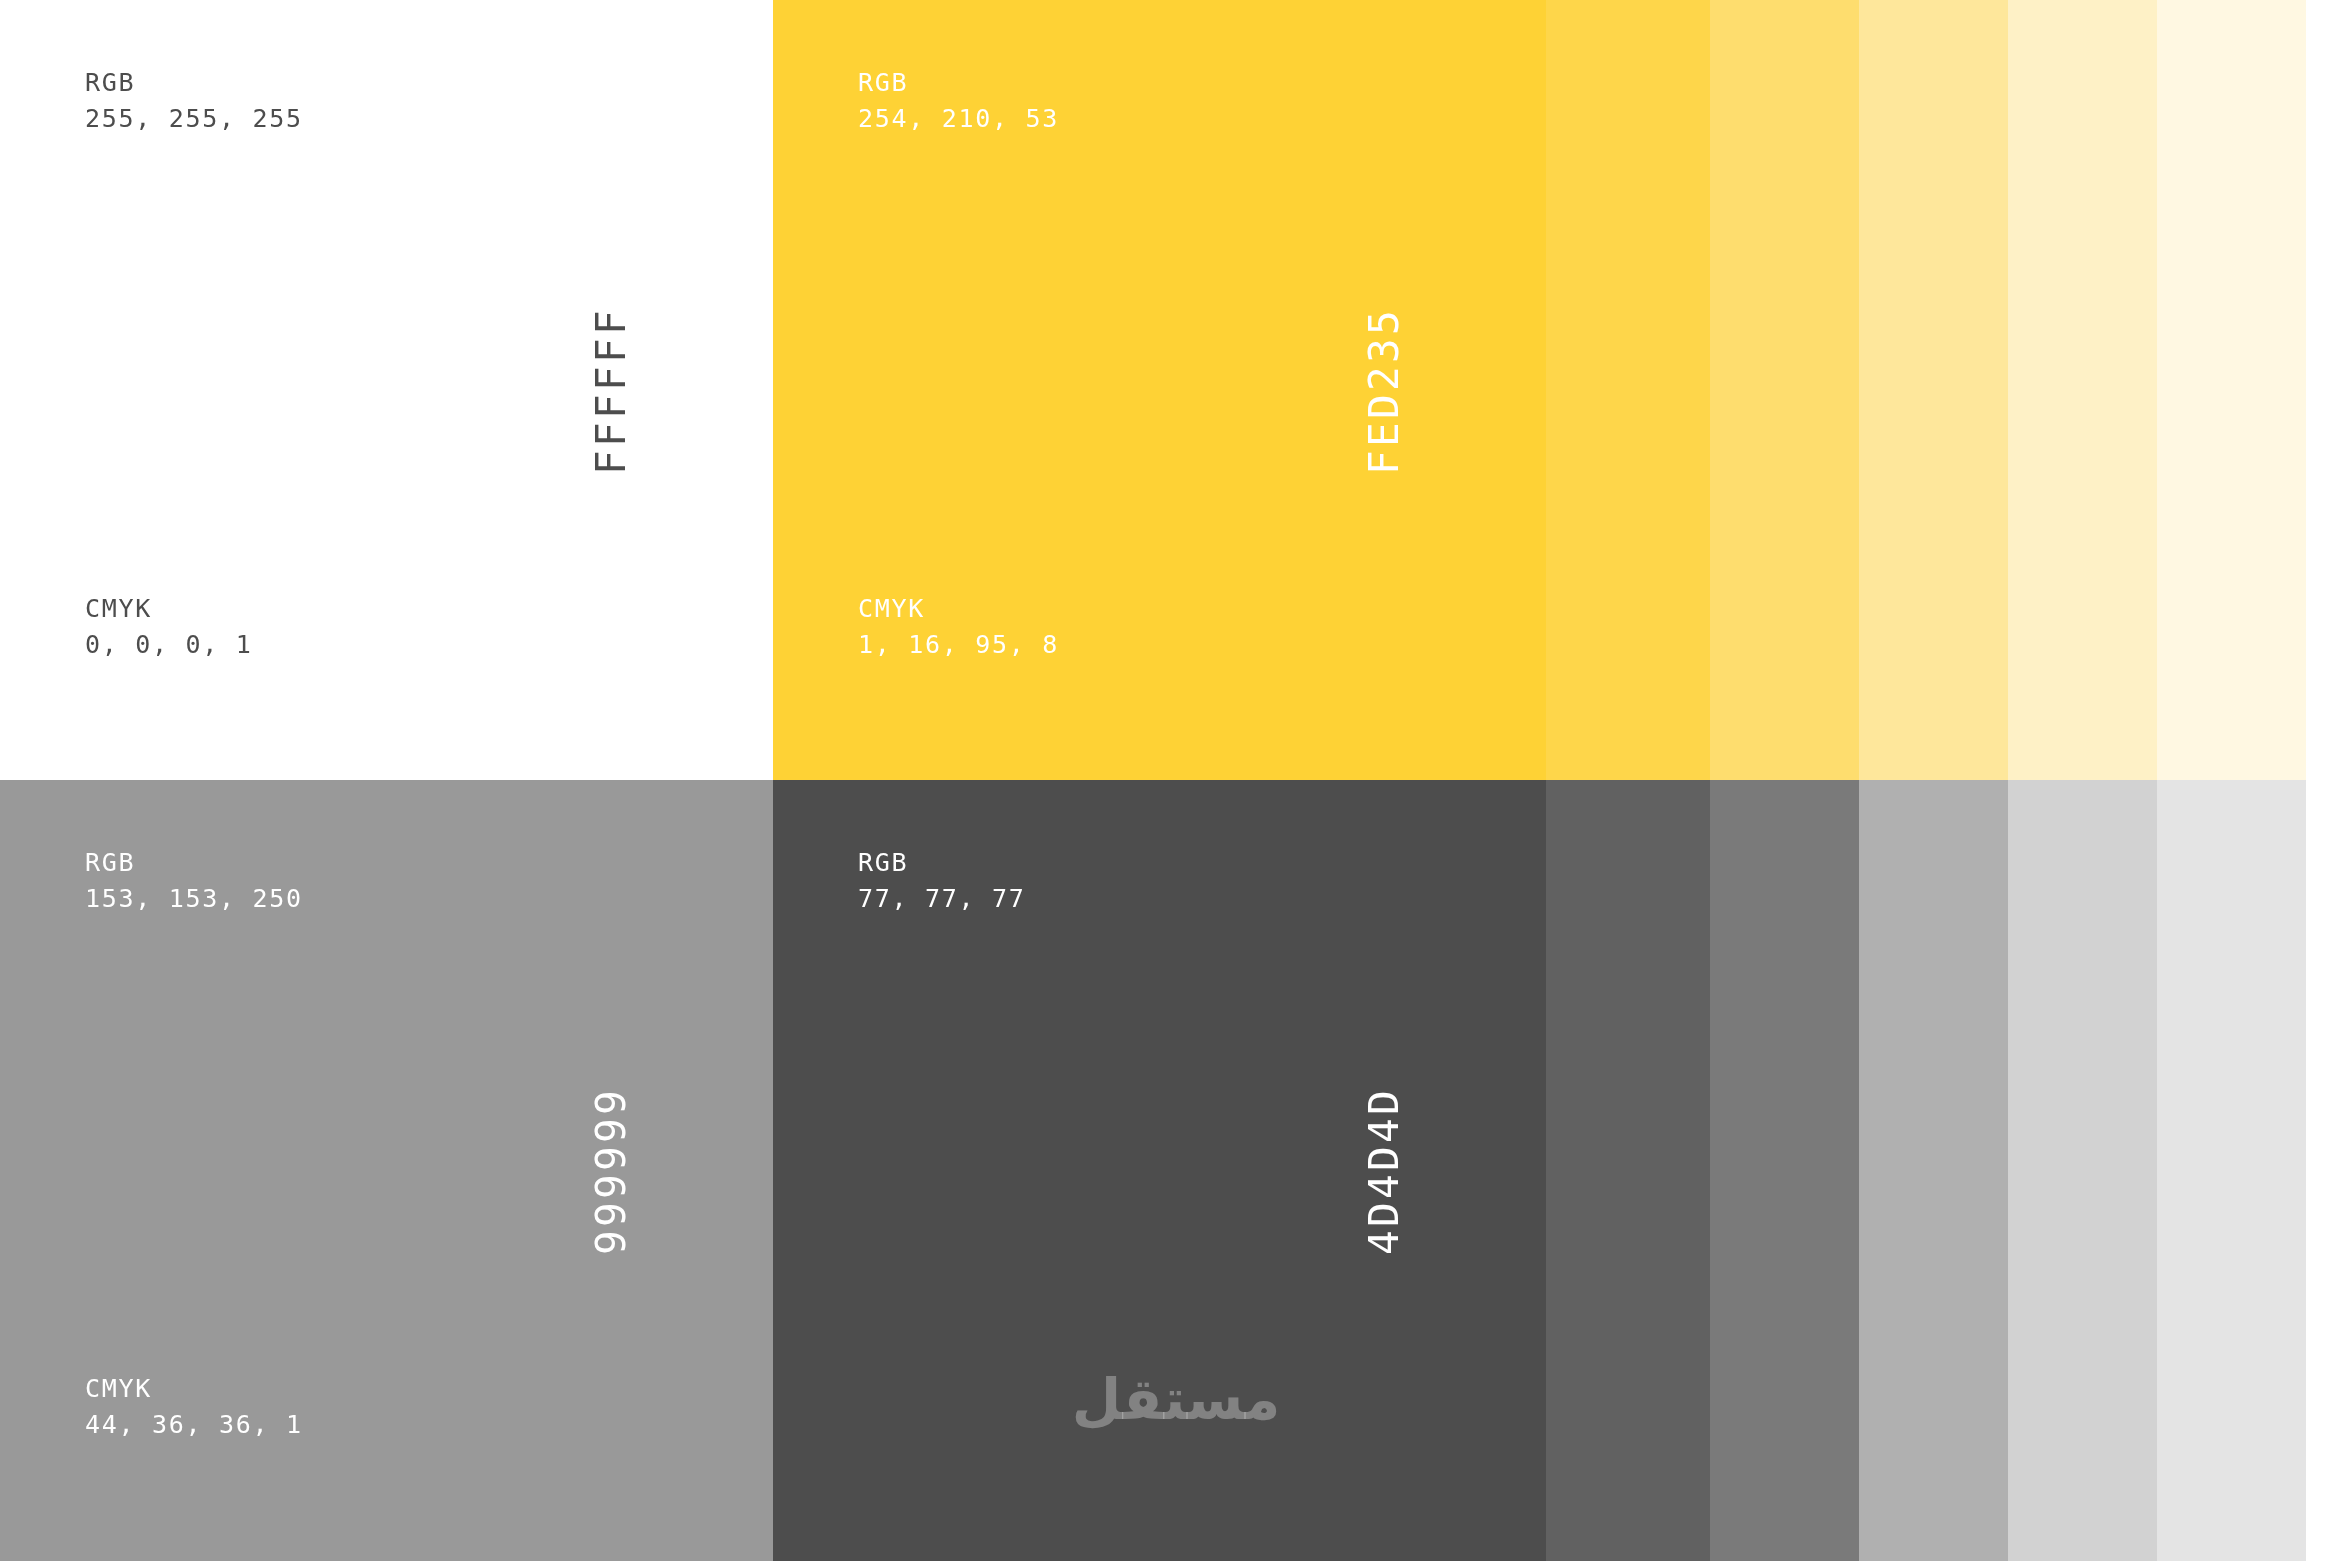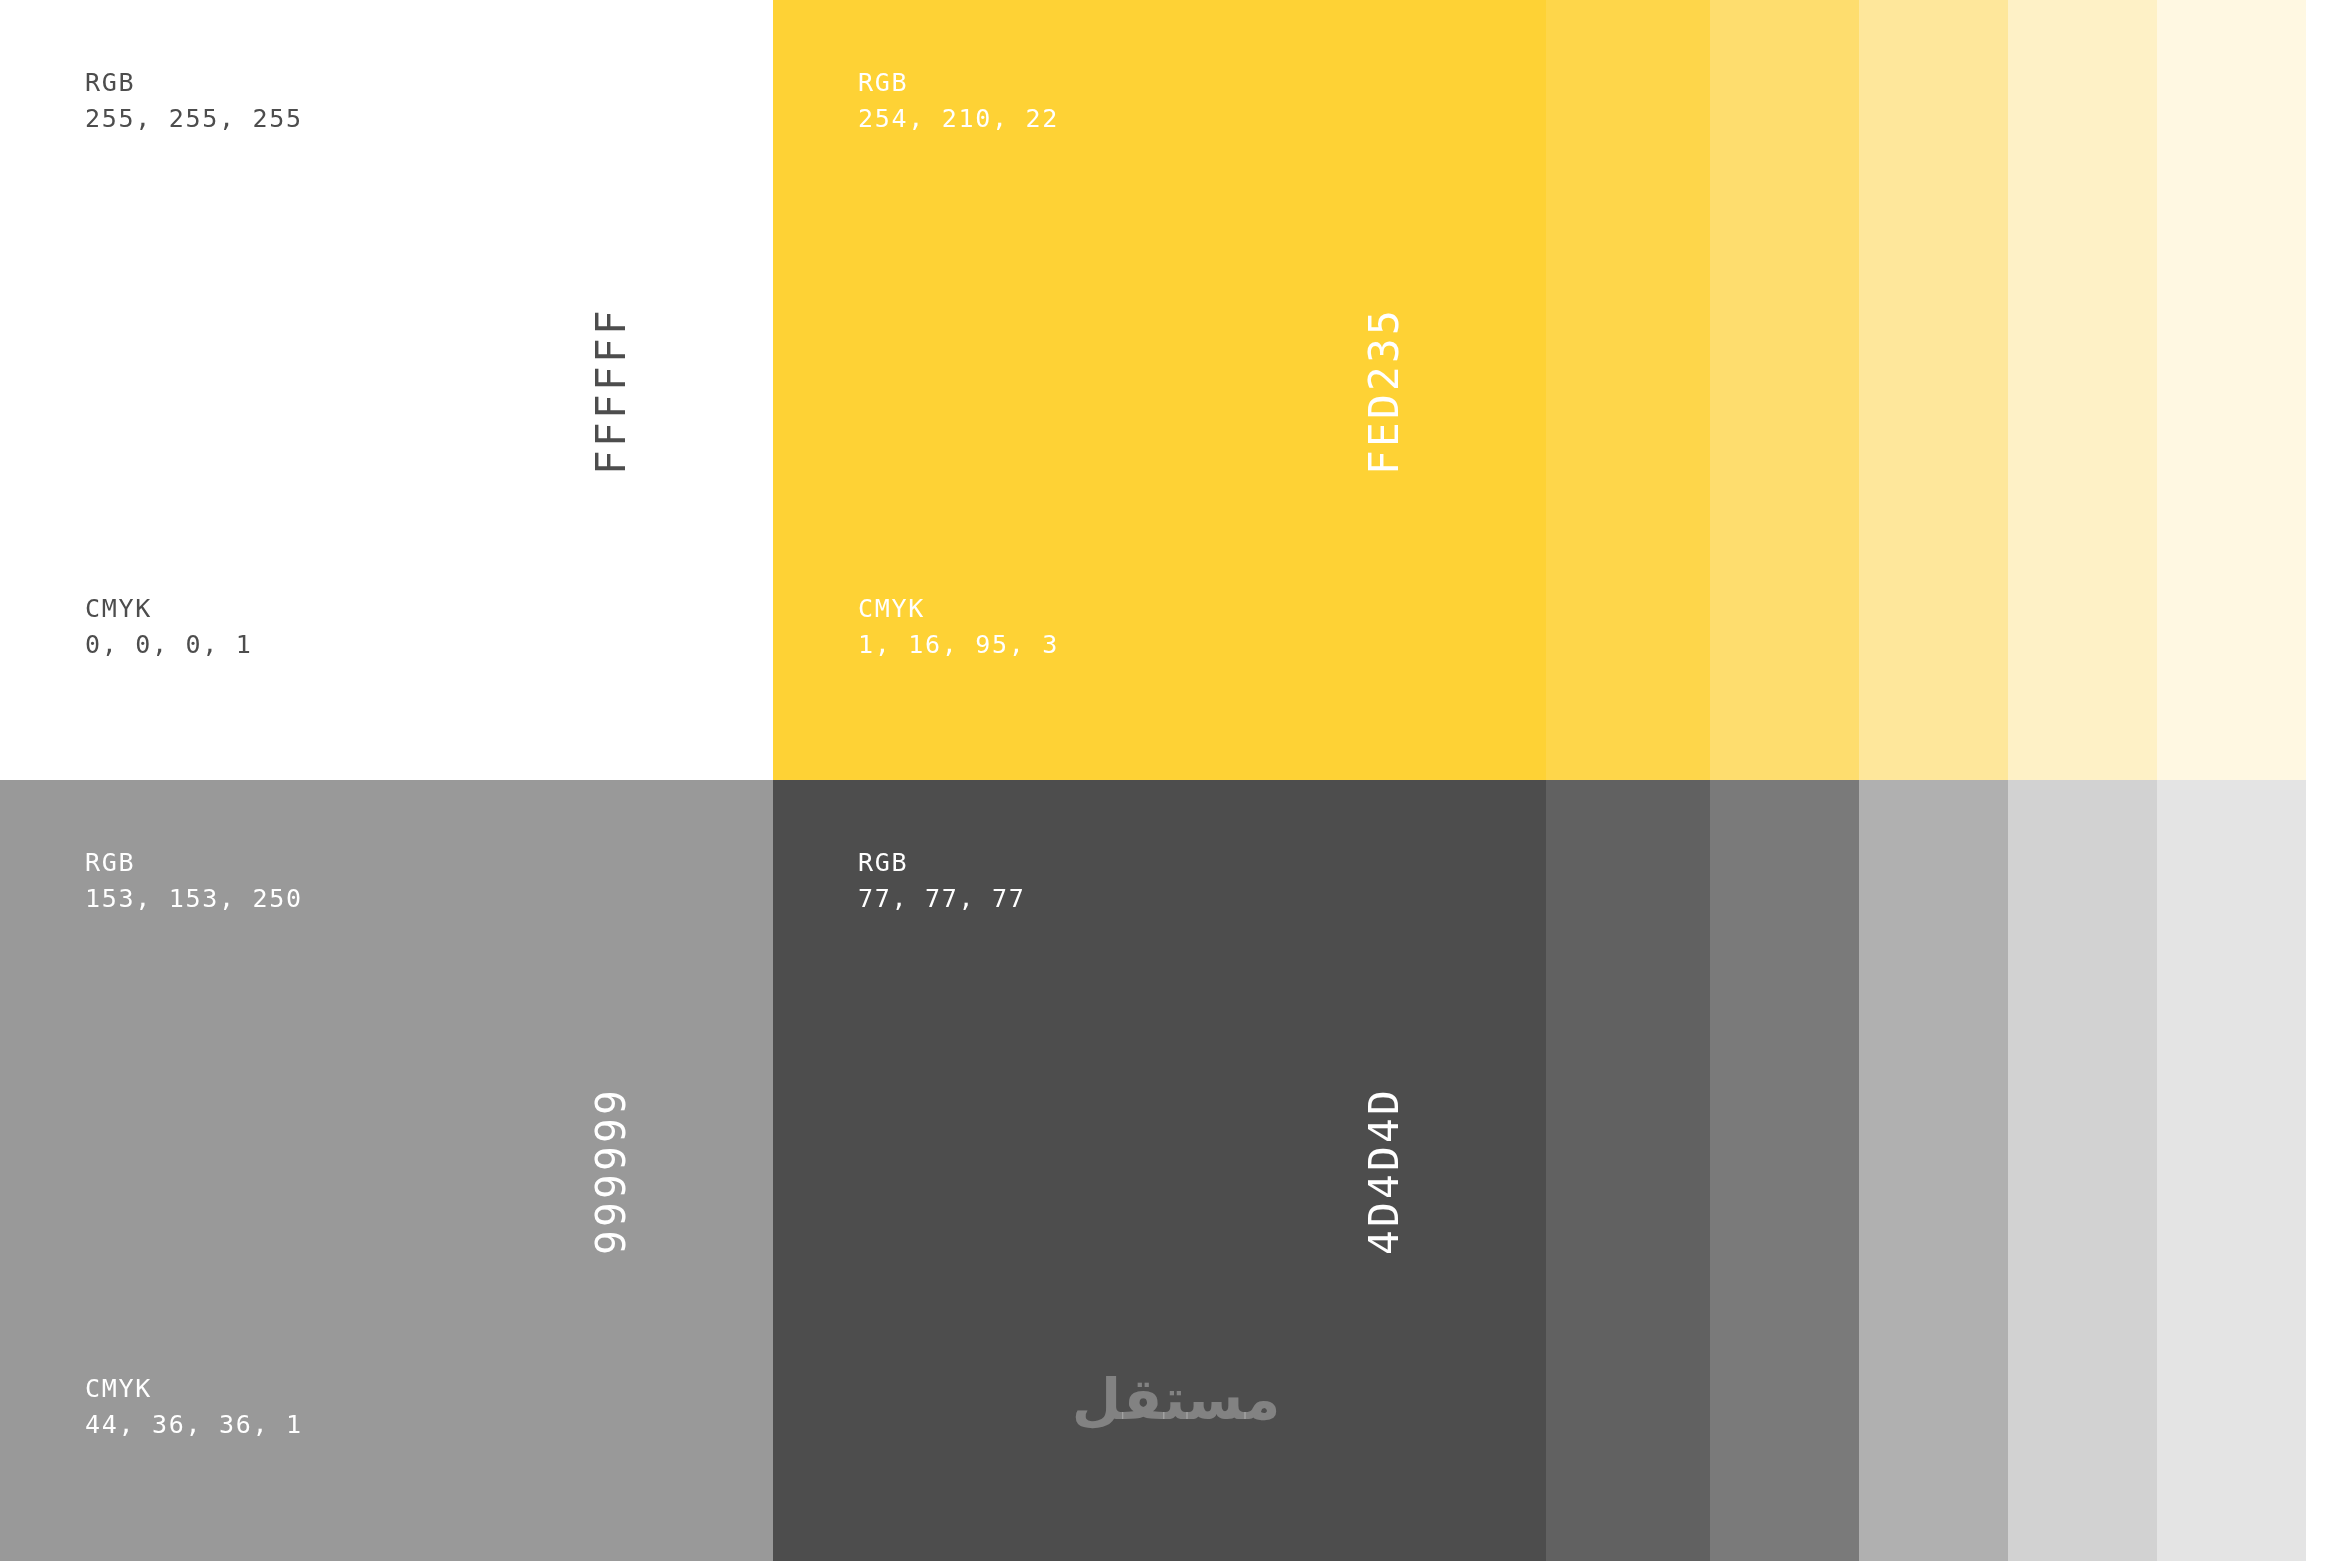--- a/index.html
+++ b/index.html
@@ -103,23 +103,23 @@
     <div class="cell main" style="background:#ffffff">
       <div class="label-block rgb txt-dark"><span>RGB</span>
 <span>255, 255, 255</span></div>
       <div class="label-block cmyk txt-dark"><span>CMYK</span>
 <span>0, 0, 0, 1</span></div>
       <div class="hexcode txt-dark">FFFFFF</div>
     </div>
 
     <div class="cell main" style="background:#fed235">
       <div class="label-block rgb txt-light"><span>RGB</span>
-<span>254, 210, 22</span></div>
+<span>254, 210, 53</span></div>
       <div class="label-block cmyk txt-light"><span>CMYK</span>
-<span>1, 16, 95, 3</span></div>
+<span>1, 16, 95, 8</span></div>
       <div class="hexcode txt-light">FED235</div>
     </div>
 
     <div class="cell tint-1" style="background:#fed64a"></div>
     <div class="cell tint-2" style="background:#fedd6e"></div>
     <div class="cell tint-3" style="background:#fee79b"></div>
     <div class="cell tint-4" style="background:#fef1c6"></div>
     <div class="cell tint-5" style="background:#fff8e2"></div>
   </div>
 

